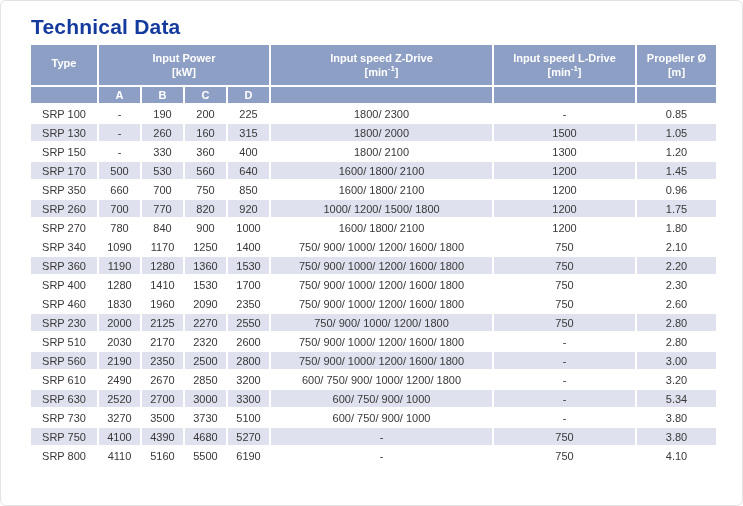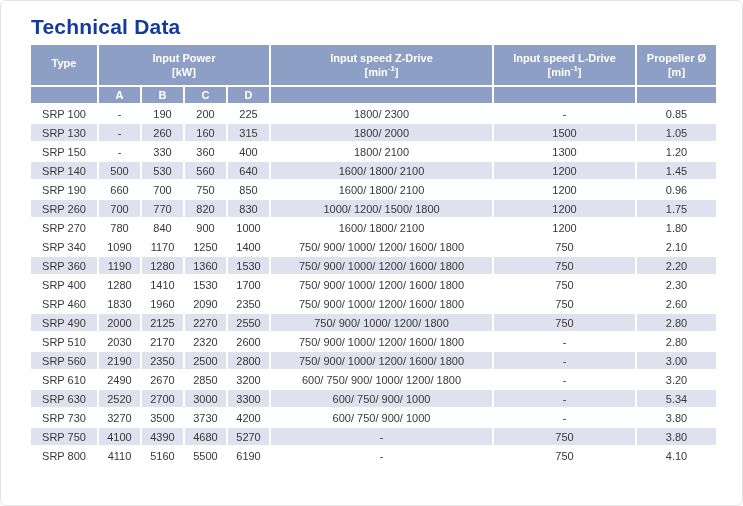--- a/index.html
+++ b/index.html
@@ -135,45 +135,45 @@
           <td>SRP 150</td>
           <td>-</td>
           <td>330</td>
           <td>360</td>
           <td>400</td>
           <td>1800/ 2100</td>
           <td>1300</td>
           <td>1.20</td>
         </tr>
         <tr class="alt">
-          <td>SRP 140</td>
+          <td>SRP 170</td>
           <td>500</td>
           <td>530</td>
           <td>560</td>
           <td>640</td>
           <td>1600/ 1800/ 2100</td>
           <td>1200</td>
           <td>1.45</td>
         </tr>
         <tr>
-          <td>SRP 190</td>
+          <td>SRP 350</td>
           <td>660</td>
           <td>700</td>
           <td>750</td>
           <td>850</td>
           <td>1600/ 1800/ 2100</td>
           <td>1200</td>
           <td>0.96</td>
         </tr>
         <tr class="alt">
           <td>SRP 260</td>
           <td>700</td>
           <td>770</td>
           <td>820</td>
-          <td>830</td>
+          <td>920</td>
           <td>1000/ 1200/ 1500/ 1800</td>
           <td>1200</td>
           <td>1.75</td>
         </tr>
         <tr>
           <td>SRP 270</td>
           <td>780</td>
           <td>840</td>
           <td>900</td>
           <td>1000</td>
@@ -215,21 +215,21 @@
           <td>SRP 460</td>
           <td>1830</td>
           <td>1960</td>
           <td>2090</td>
           <td>2350</td>
           <td>750/ 900/ 1000/ 1200/ 1600/ 1800</td>
           <td>750</td>
           <td>2.60</td>
         </tr>
         <tr class="alt">
-          <td>SRP 490</td>
+          <td>SRP 230</td>
           <td>2000</td>
           <td>2125</td>
           <td>2270</td>
           <td>2550</td>
           <td>750/ 900/ 1000/ 1200/ 1800</td>
           <td>750</td>
           <td>2.80</td>
         </tr>
         <tr>
           <td>SRP 510</td>
@@ -269,21 +269,21 @@
           <td>3300</td>
           <td>600/ 750/ 900/ 1000</td>
           <td>-</td>
           <td>5.34</td>
         </tr>
         <tr>
           <td>SRP 730</td>
           <td>3270</td>
           <td>3500</td>
           <td>3730</td>
-          <td>4200</td>
+          <td>5100</td>
           <td>600/ 750/ 900/ 1000</td>
           <td>-</td>
           <td>3.80</td>
         </tr>
         <tr class="alt">
           <td>SRP 750</td>
           <td>4100</td>
           <td>4390</td>
           <td>4680</td>
           <td>5270</td>

